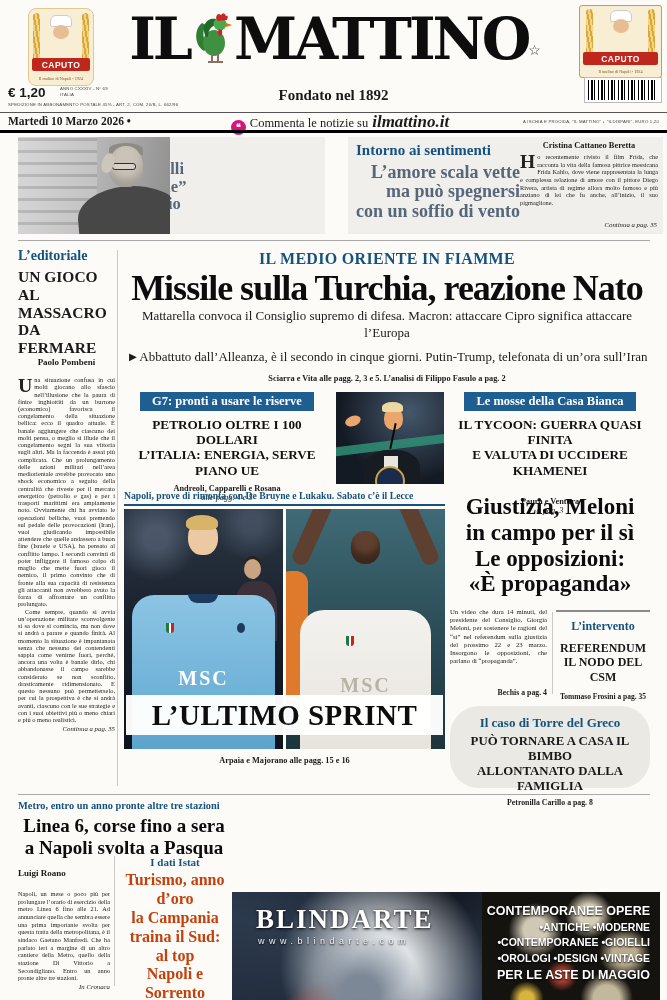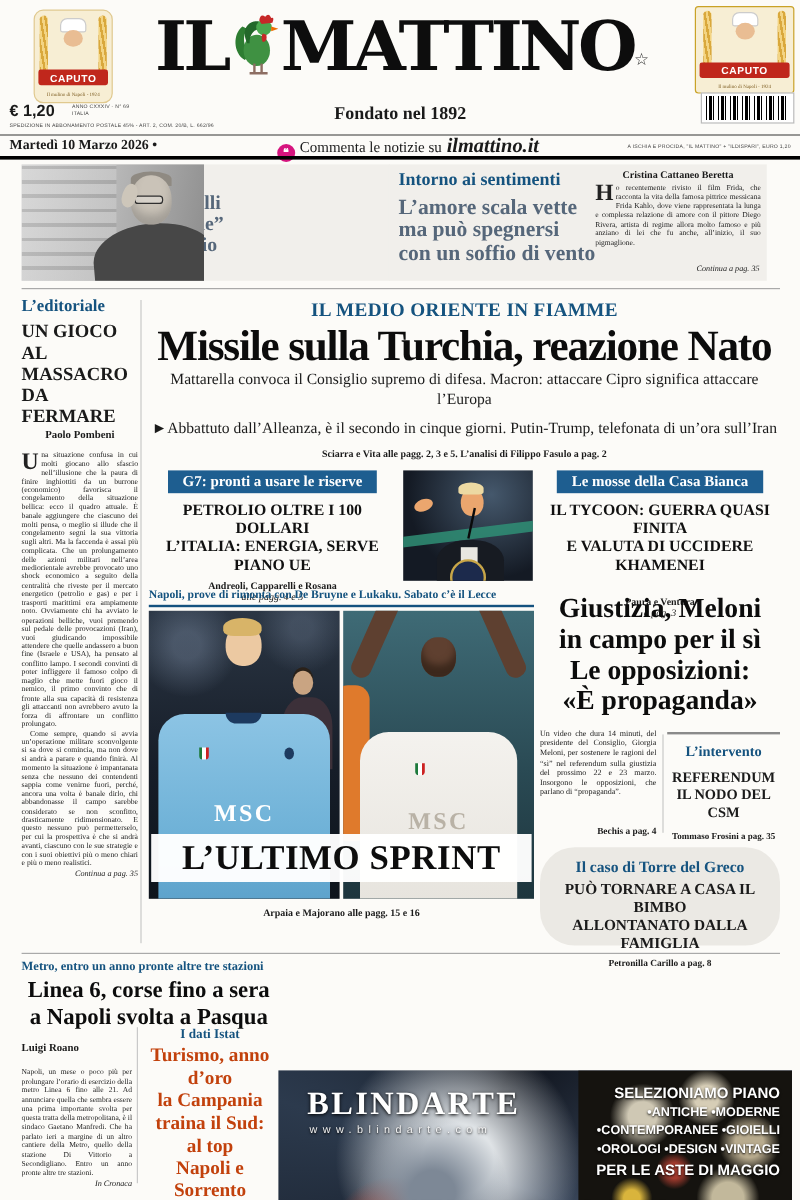--- a/index.html
+++ b/index.html
@@ -157,23 +157,23 @@
     <div class="abs photo ph-manganelli" style="right:0; top:0; width:152px; height:97px;">
       <div class="mg-shelf"></div>
       <div class="mg-suit"></div>
       <div class="mg-hair"></div>
       <div class="mg-head"></div>
       <div class="mg-glasses"></div>
       <div class="mg-hand"></div>
     </div>
   </div>
 
-  <div class="abs graybox" style="left:324px; top:137px; width:315px; height:97px;text-decoration:underline;">
+  <div class="abs graybox" style="left:348px; top:137px; width:315px; height:97px;text-decoration:underline;">
     <div class="abs kick-blue" style="left:8px; top:5px; font-size:15px;">Intorno ai sentimenti</div>
-    <div class="abs slate-head pre" style="left:8px; top:26px; font-size:18px;">L’amore scala vette
+    <div class="abs slate-head pre" style="left:8px; top:26px; font-size:18px;text-align:right;">L’amore scala vette
 ma può spegnersi
 con un soffio di vento</div>
     <div class="abs ctr" style="left:172px; top:4px; width:138px; font-weight:bold; font-size:8.4px;">Cristina Cattaneo Beretta</div>
     <div class="abs smallbody jus dropcap" style="left:172px; top:16px; width:138px; height:68px; overflow:hidden;">Ho recentemente rivisto il film Frida, che racconta la vita della famosa pittrice messicana Frida Kahlo, dove viene rappresentata la lunga e complessa relazione di amore con il pittore Diego Rivera, artista di regime allora molto famoso e più anziano di lei che fu anche, all’inizio, il suo pigmaglione.</div>
     <div class="abs" style="right:6px; top:84px; font-style:italic; font-size:6.8px;">Continua a pag. 35</div>
   </div>
 
   <div class="rule" style="left:18px; top:240px; width:632px; background:#a9a9a9;"></div>
 
   <div class="abs" style="left:18px; top:248px; width:97px;">
@@ -297,21 +297,21 @@
 Napoli e Sorrento</div>
     <div class="smallbody jus" style="font-size:6.3px; margin-top:5px;">I dati Istat del 2024 certificano un anno d’oro per il turismo in Campania, in grado di trainare il Sud: Napoli e Sorrento sono le località al top che attirano turisti.</div>
 
   </div>
 
   <div class="abs photo ad" style="left:232px; top:800px; width:428px; height:186px;">
     <div class="ad-flowers"></div>
     <div class="abs ad-brand" style="left:24px; top:12px;">BLINDARTE</div>
     <div class="abs ad-url" style="left:26px; top:44px;">www.blindarte.com</div>
     <div class="abs ad-sel" style="right:10px; top:10px; width:200px;">
-      <div style="font-size:12.5px;">SELEZIONIAMO PIANO</div>
+      <div style="font-size:12.5px;">CONTEMPORANEE OPERE</div>
       <div style="font-size:10.5px;">•ANTICHE  •MODERNE</div>
       <div style="font-size:10.5px;">•CONTEMPORANEE  •GIOIELLI</div>
       <div style="font-size:10.5px;">•OROLOGI  •DESIGN  •VINTAGE</div>
       <div style="font-size:12.5px;">PER LE ASTE DI MAGGIO</div>
     </div>
     <div class="abs ad-vendi" style="left:0; right:0; top:104px;">VENDI IN ASTA</div>
 
   </div>
 
 </div>

